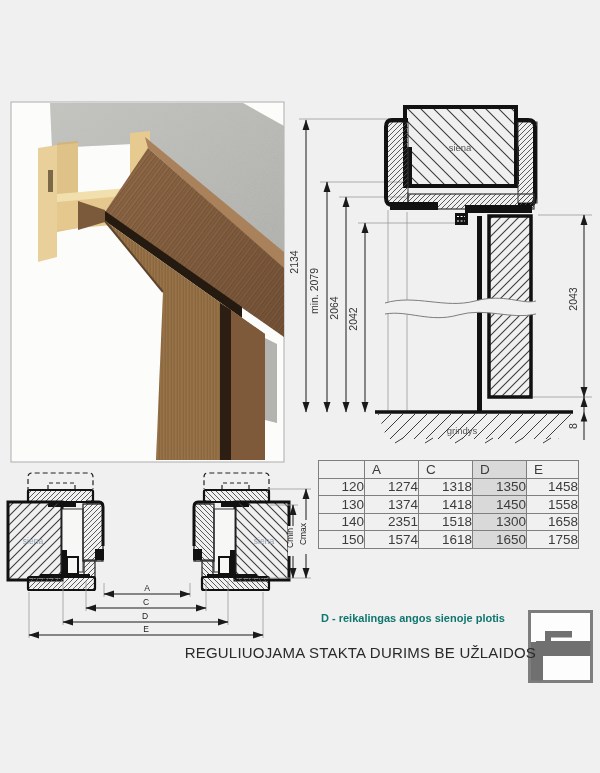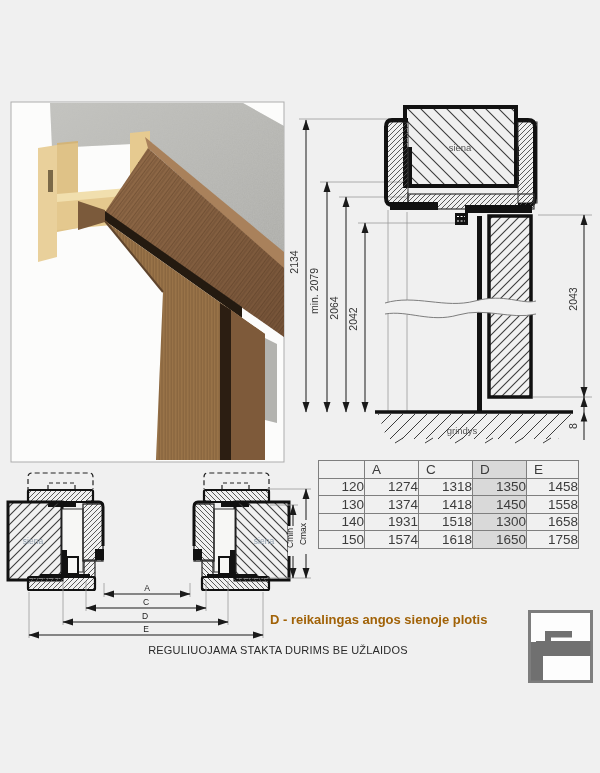--- a/index.html
+++ b/index.html
@@ -18,23 +18,23 @@
     height:16.5px;font-weight:normal;text-align:right;vertical-align:middle;}
   #spec-table th{text-align:left;padding-left:7px;}
   #spec-table .c0{width:38px;}
   #spec-table .c1{width:46px;}
   #spec-table .c2{width:46px;}
   #spec-table .c3{width:46px;}
   #spec-table .c4{width:44px;}
   #spec-table .hl{background:#d9d9d9;}
 
   #note{position:absolute;left:270px;top:612px;width:235px;z-index:2;
-    font-size:13px;font-weight:bold;color:#a16207;text-align:left;}
-  #title{position:absolute;left:32px;top:644px;width:492px;z-index:2;
-    font-size:11px;color:#2a2a2a;text-align:center;letter-spacing:0.2px;}
+    font-size:11px;font-weight:bold;color:#0f766e;text-align:right;}
+  #title{position:absolute;left:44px;top:644px;width:492px;z-index:2;
+    font-size:15px;color:#2a2a2a;text-align:right;letter-spacing:0.2px;}
 </style>
 </head>
 <body>
 
 <div id="stage">
 <svg width="600" height="773" viewBox="0 0 600 773">
   <defs>
 
     <pattern id="patWall" width="13" height="13" patternUnits="userSpaceOnUse">
       <path d="M-3,10 L3,16 M0,0 L13,13 M10,-3 L16,3" stroke="#3c3c3c" stroke-width="1.1" fill="none"></path>
@@ -234,21 +234,21 @@
   </tr>
   <tr>
     <td>130</td>
           <td>1374</td>
           <td>1418</td>
           <td class="hl">1450</td>
           <td>1558</td>
   </tr>
   <tr>
     <td>140</td>
-          <td>1931</td>
+          <td>2351</td>
           <td>1518</td>
           <td class="hl">1300</td>
           <td>1658</td>
   </tr>
   <tr>
     <td>150</td>
           <td>1574</td>
           <td>1618</td>
           <td class="hl">1650</td>
           <td>1758</td>

